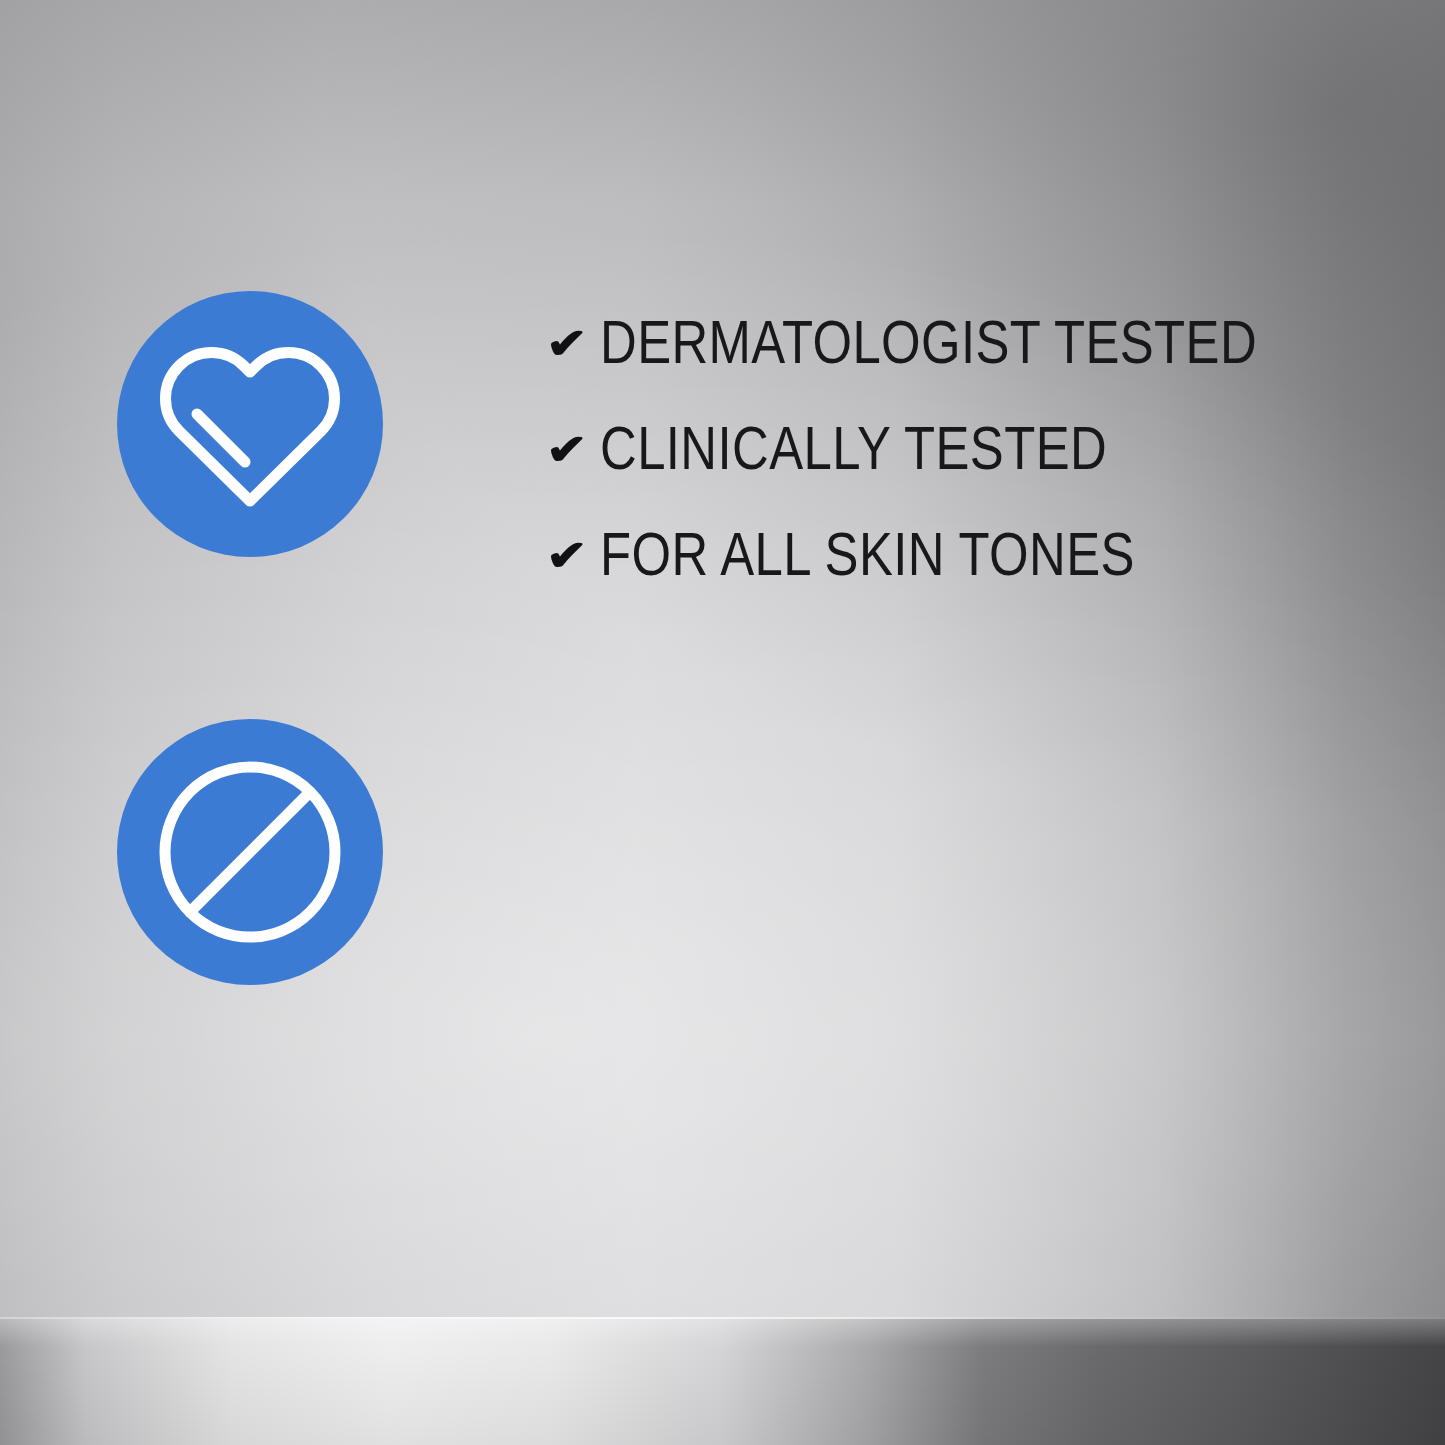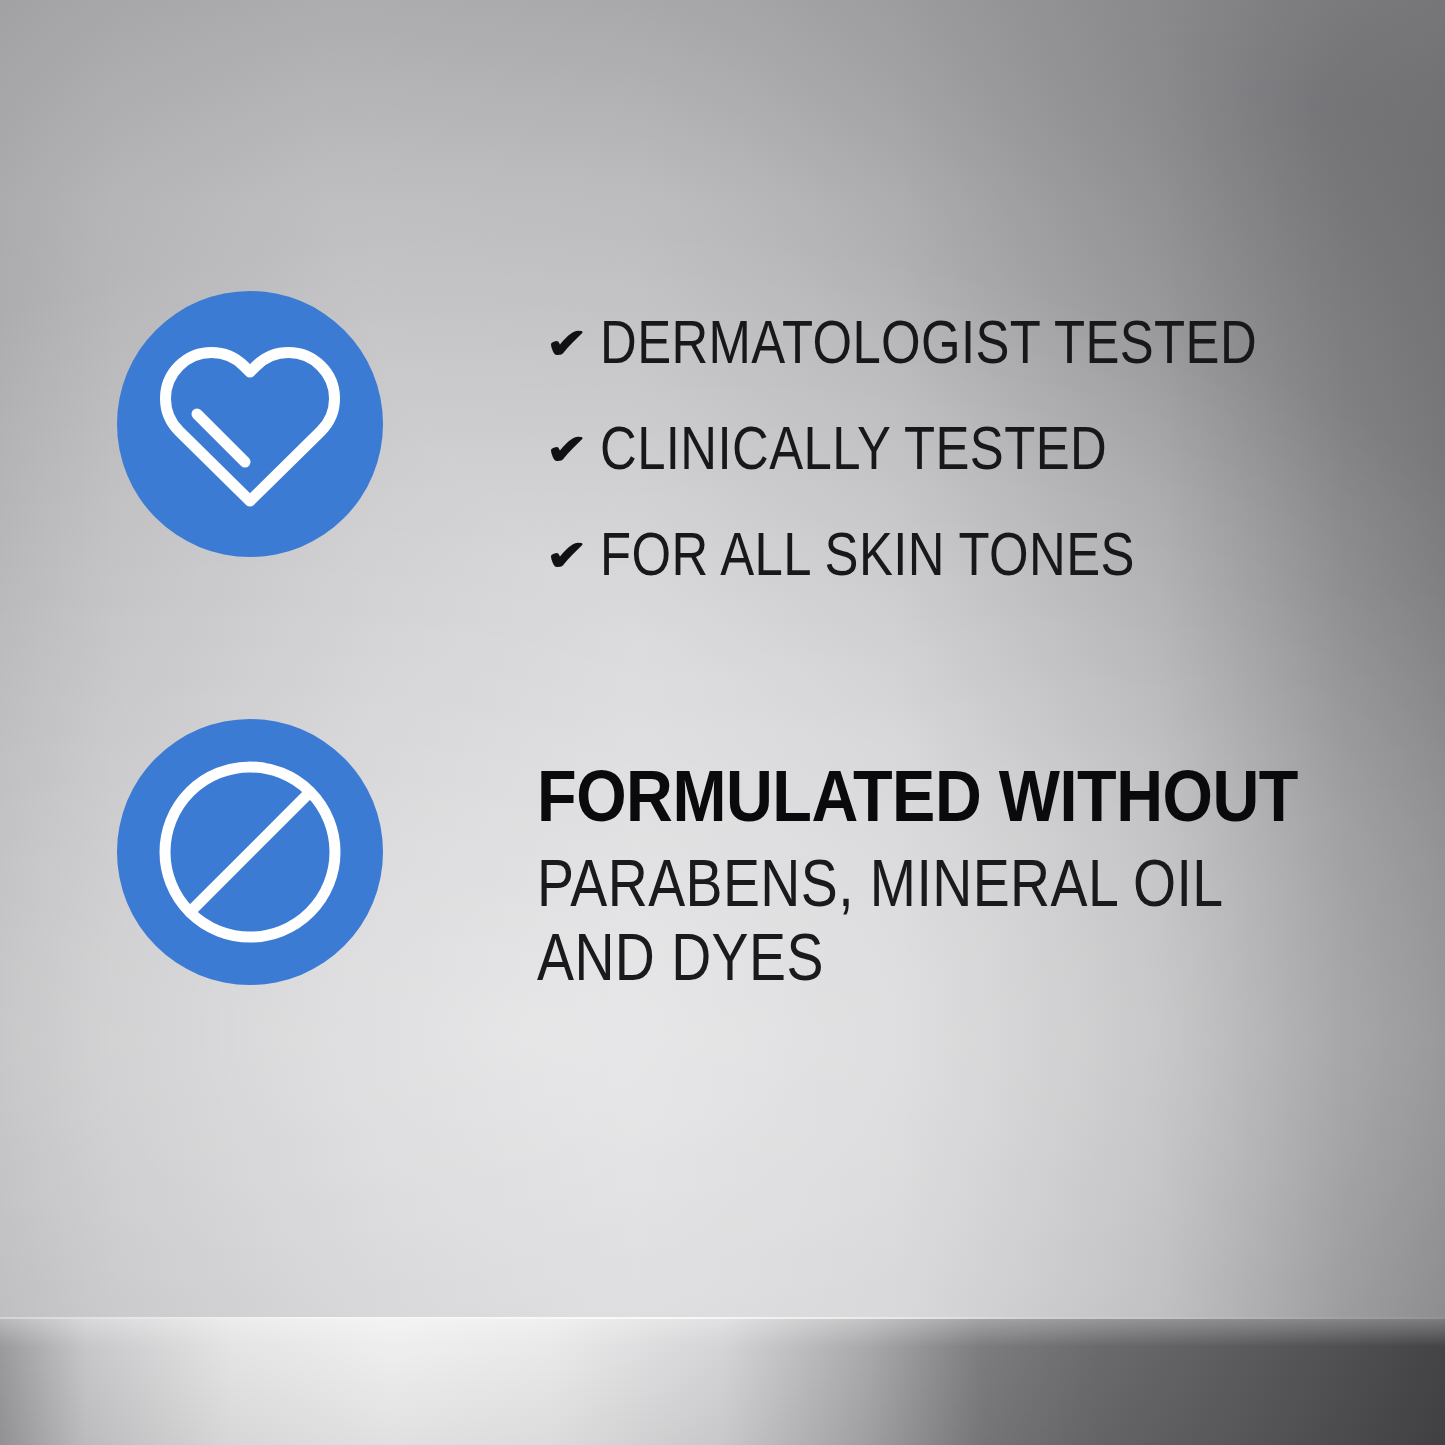--- a/index.html
+++ b/index.html
@@ -221,19 +221,14 @@
       <span class="claim-text">CLINICALLY TESTED</span>
     </div>
 
     <div class="claim-row">
       <span class="claim-check">✔</span>
       <span class="claim-text">FOR ALL SKIN TONES</span>
     </div>
 
   </div>
 
-  <div id="formulated-block">
-    <div id="formulated-heading">FORMULATED WITHOUT</div>
-    <div class="formulated-line" id="formulated-line-1">PARABENS, MINERAL OIL</div>
-    <div class="formulated-line">AND DYES</div>
-  </div>
 
 </div>
 
 </body></html>

